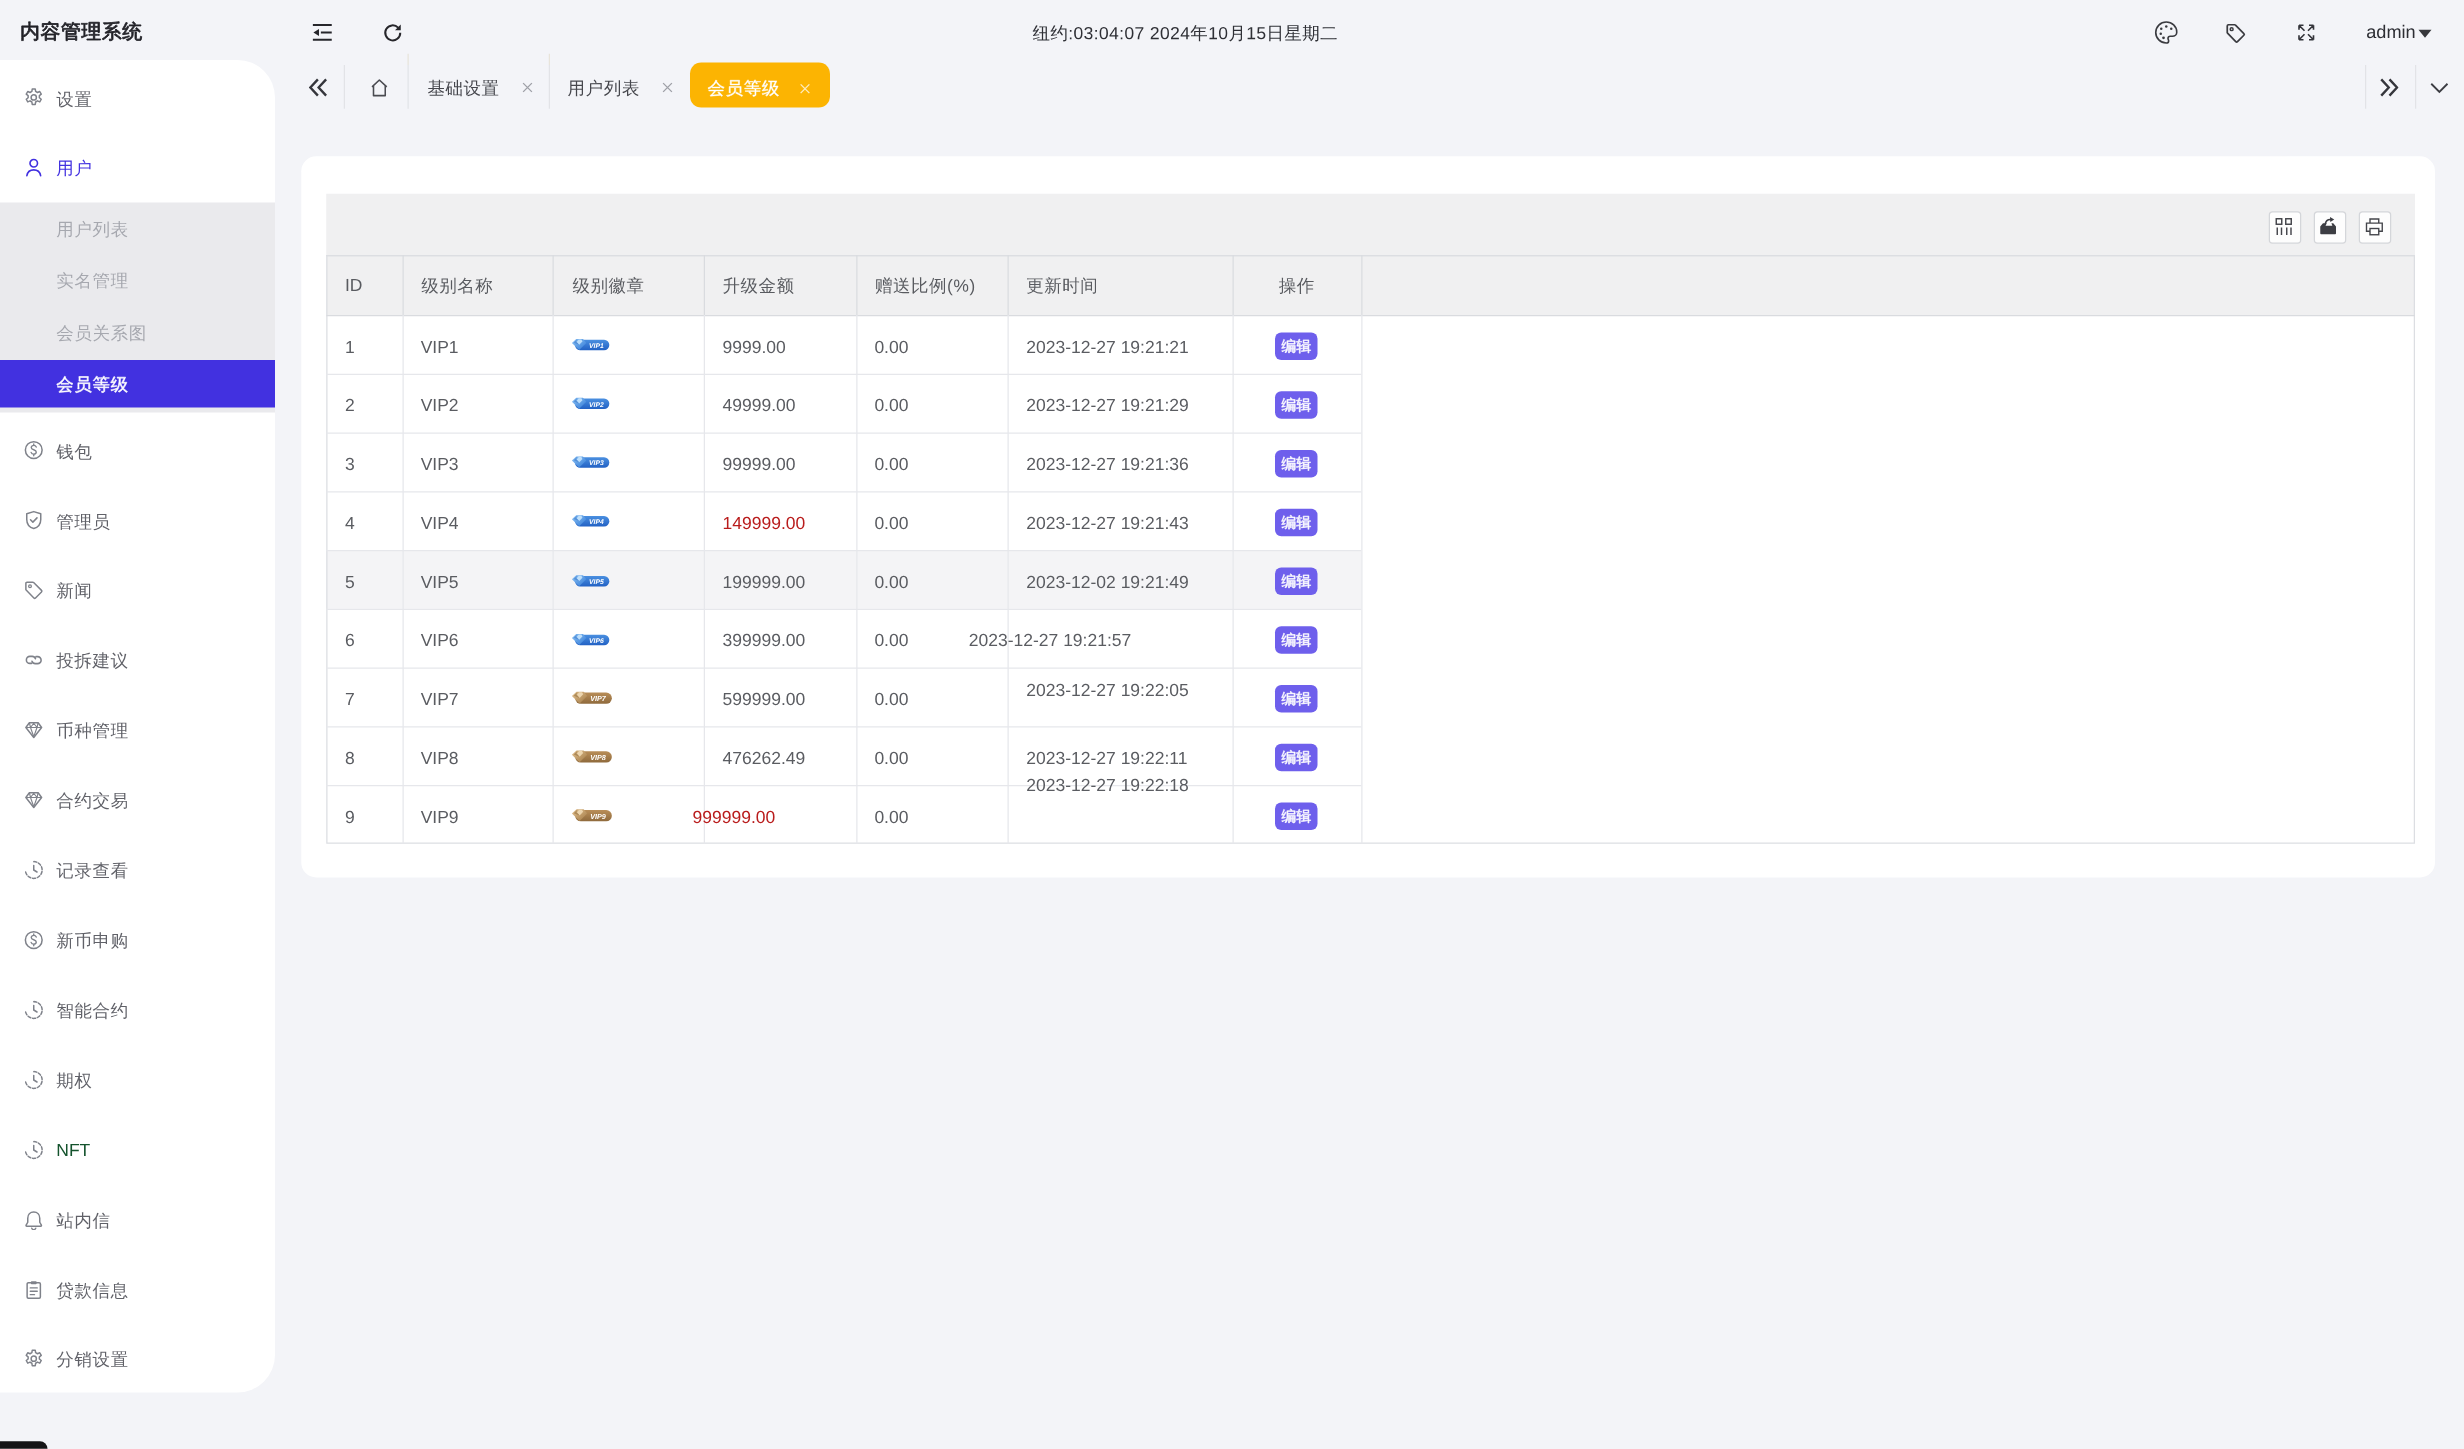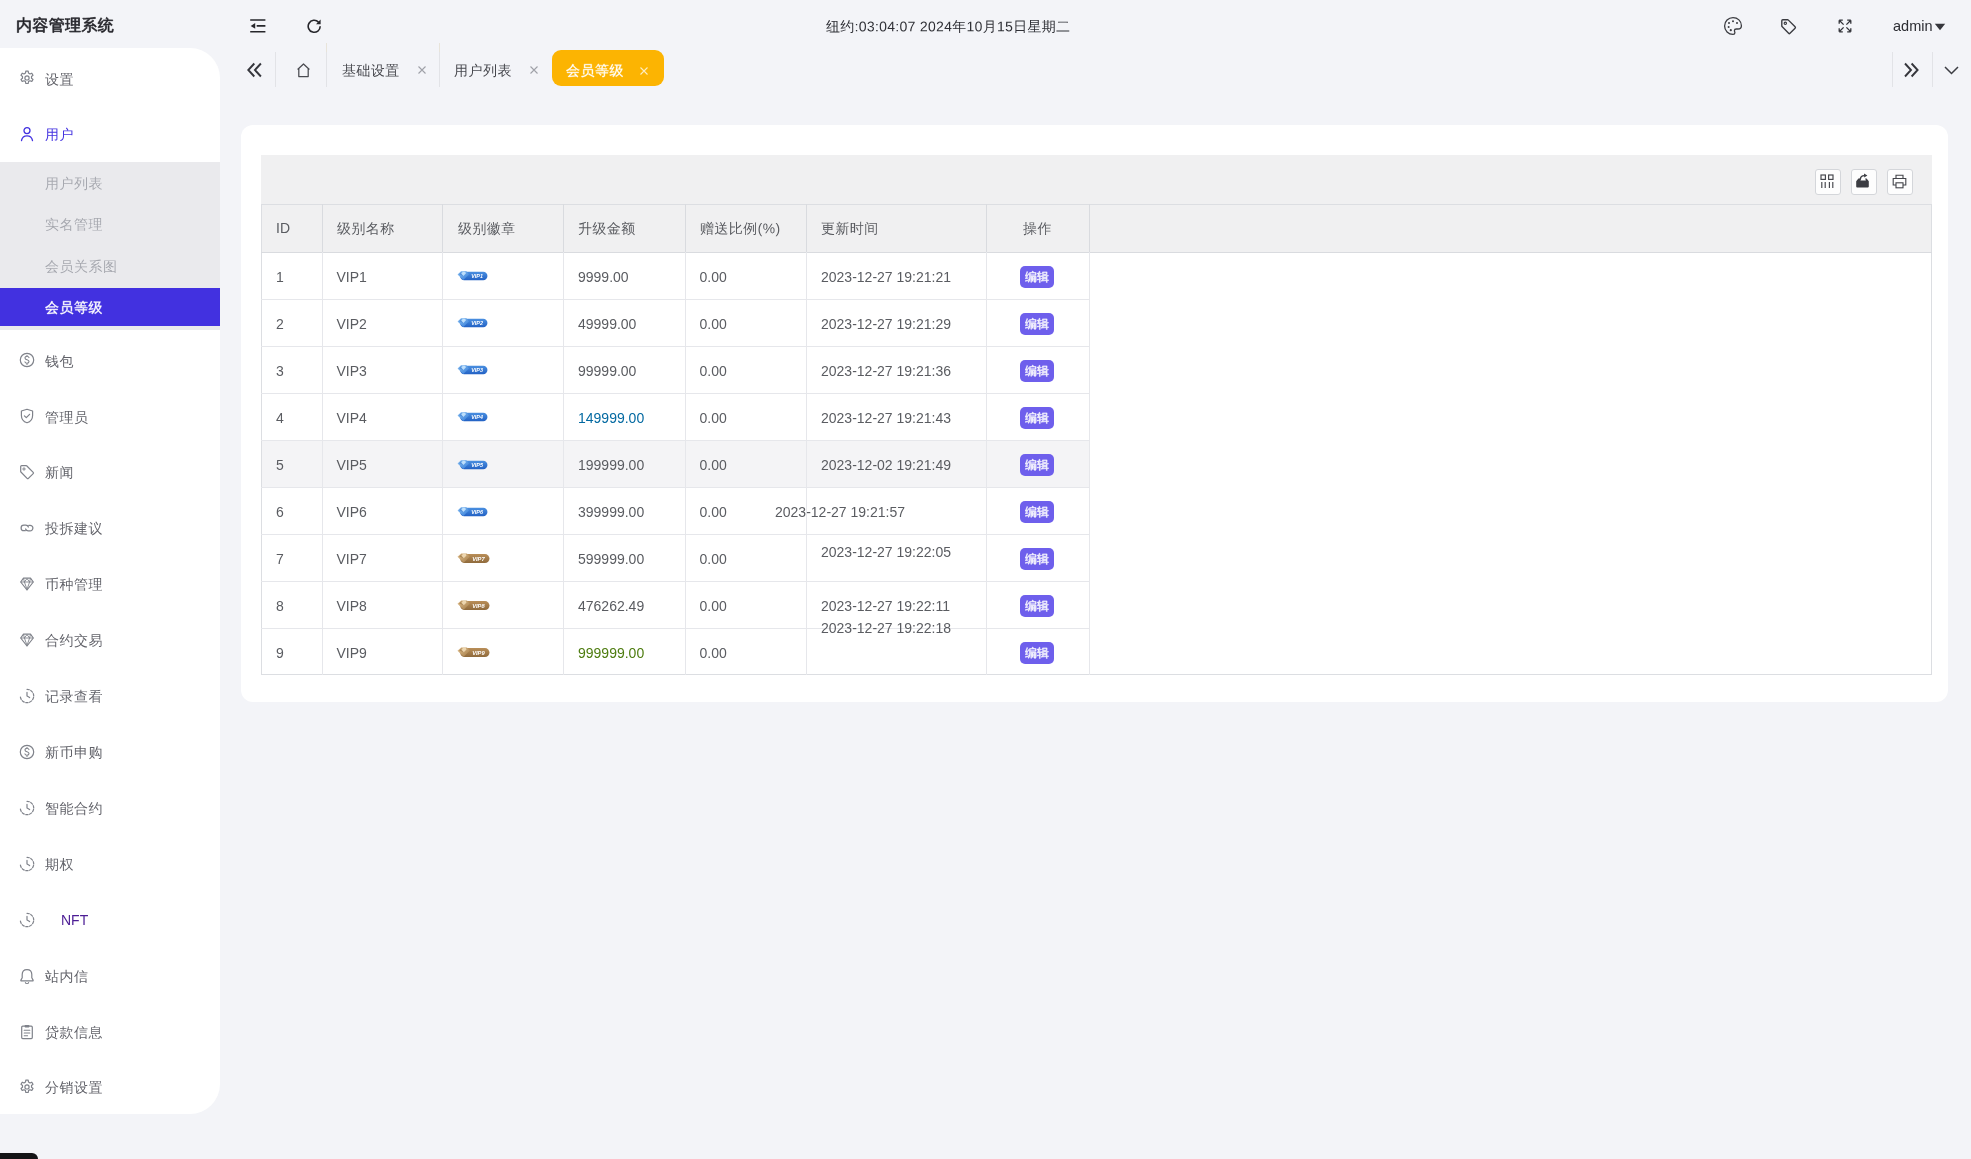--- a/index.html
+++ b/index.html
@@ -158,21 +158,21 @@
     <path d="M8 1.3a6.7 6.7 0 11-6.6 7.8" fill="none" stroke="#7f828a" stroke-width="1.2" stroke-linecap="round" stroke-dasharray="2.4 1.5"></path>
     <path d="M8 4.4V8l2.6 1.6" fill="none" stroke="#7f828a" stroke-width="1.2" stroke-linecap="round"></path>
   </svg>
 <svg class="t" style="left:45.0px;top:854.0px" width="30" height="20">
     <use href="#m_期权" fill="#606168"></use>
   </svg>
 <svg class="t" style="left:19px;top:912px" width="16" height="16" viewBox="0 0 16 16">
     <path d="M8 1.3a6.7 6.7 0 11-6.6 7.8" fill="none" stroke="#7f828a" stroke-width="1.2" stroke-linecap="round" stroke-dasharray="2.4 1.5"></path>
     <path d="M8 4.4V8l2.6 1.6" fill="none" stroke="#7f828a" stroke-width="1.2" stroke-linecap="round"></path>
   </svg>
-<div class="t lat" style="left:61px;top:910px;width:80px;height:20px;line-height:20px;color:#4c1d95">NFT</div>
+<div class="t lat" style="left:45px;top:910px;width:80px;height:20px;line-height:20px;color:#14532d">NFT</div>
 <svg class="t" style="left:19px;top:968px" width="16" height="16" viewBox="0 0 16 16">
     <path d="M8 1.6c2.9 0 4.8 2.1 4.8 5v3.2l1.3 2.3c.2.4 0 .8-.5.8H2.4c-.5 0-.7-.4-.5-.8l1.3-2.3V6.6c0-2.9 1.9-5 4.8-5z" fill="none" stroke="#7f828a" stroke-width="1.2" stroke-linejoin="round"></path>
     <path d="M6.4 14.6c.3.7.9 1.1 1.6 1.1s1.3-.4 1.6-1.1" fill="none" stroke="#7f828a" stroke-width="1.1" stroke-linecap="round"></path>
   </svg>
 <svg class="t" style="left:45.0px;top:966.0px" width="44" height="20">
     <use href="#m_站内信" fill="#606168"></use>
   </svg>
 <svg class="t" style="left:19px;top:1024px" width="16" height="16" viewBox="0 0 16 16">
     <rect x="2.7" y="2.2" width="10.6" height="12.4" rx="1" fill="none" stroke="#7f828a" stroke-width="1.2"></rect>
     <rect x="5.7" y="1" width="4.6" height="2.4" rx="0.6" fill="#7f828a"></rect>
@@ -382,21 +382,21 @@
 <div class="t" style="left:1020px;top:359.6px;width:34px;height:22px;background:#6e5fec;border-radius:5px"></div>
 <svg class="t" style="left:1025.0px;top:362.1px" width="25" height="17">
     <use href="#btn_编辑" fill="#fff" stroke="#fff" stroke-width="0.5"></use>
   </svg>
 <div class="t lat" style="left:276px;top:407.7px;height:20px;line-height:20px;color:#5a5c61">4</div>
 <div class="t lat" style="left:336.5px;top:407.7px;height:20px;line-height:20px;color:#5a5c61">VIP4</div>
 <svg class="t" style="left:457px;top:411.4px" width="31" height="12.5" viewBox="0 0 63 25.5">
     <use href="#bdg_b"></use>
     <text x="29" y="17" font-family="Liberation Sans" font-size="11" font-style="italic" font-weight="bold" fill="#fff">VIP4</text>
   </svg>
-<div class="t lat" style="left:578px;top:407.7px;height:20px;line-height:20px;color:#0369a1">149999.00</div>
+<div class="t lat" style="left:578px;top:407.7px;height:20px;line-height:20px;color:#b91c1c">149999.00</div>
 <div class="t lat" style="left:699.5px;top:407.7px;height:20px;line-height:20px;color:#5a5c61">0.00</div>
 <div class="t lat" style="left:821px;top:407.7px;height:20px;line-height:20px;color:#5a5c61">2023-12-27 19:21:43</div>
 <div class="t" style="left:1020px;top:406.7px;width:34px;height:22px;background:#6e5fec;border-radius:5px"></div>
 <svg class="t" style="left:1025.0px;top:409.2px" width="25" height="17">
     <use href="#btn_编辑" fill="#fff" stroke="#fff" stroke-width="0.5"></use>
   </svg>
 <div class="t lat" style="left:276px;top:454.7px;height:20px;line-height:20px;color:#5a5c61">5</div>
 <div class="t lat" style="left:336.5px;top:454.7px;height:20px;line-height:20px;color:#5a5c61">VIP5</div>
 <svg class="t" style="left:457px;top:458.5px" width="31" height="12.5" viewBox="0 0 63 25.5">
     <use href="#bdg_b"></use>
@@ -447,19 +447,19 @@
 <div class="t" style="left:1020px;top:594.9px;width:34px;height:22px;background:#6e5fec;border-radius:5px"></div>
 <svg class="t" style="left:1025.0px;top:597.4px" width="25" height="17">
     <use href="#btn_编辑" fill="#fff" stroke="#fff" stroke-width="0.5"></use>
   </svg>
 <div class="t lat" style="left:276px;top:642.9px;height:20px;line-height:20px;color:#5a5c61">9</div>
 <div class="t lat" style="left:336.5px;top:642.9px;height:20px;line-height:20px;color:#5a5c61">VIP9</div>
 <svg class="t" style="left:457px;top:646.2px" width="33" height="13.5" viewBox="0 0 63 25.5">
     <use href="#bdg_g"></use>
     <text x="29" y="17" font-family="Liberation Sans" font-size="11" font-style="italic" font-weight="bold" fill="#fff">VIP9</text>
   </svg>
-<div class="t lat" style="left:578px;top:642.9px;height:20px;line-height:20px;color:#4d7c0f">999999.00</div>
+<div class="t lat" style="left:554px;top:642.9px;height:20px;line-height:20px;color:#b91c1c">999999.00</div>
 <div class="t lat" style="left:699.5px;top:642.9px;height:20px;line-height:20px;color:#5a5c61">0.00</div>
 <div class="t lat" style="left:821px;top:618px;height:20px;line-height:20px;color:#5a5c61">2023-12-27 19:22:18</div>
 <div class="t" style="left:1020px;top:641.9px;width:34px;height:22px;background:#6e5fec;border-radius:5px"></div>
 <svg class="t" style="left:1025.0px;top:644.4px" width="25" height="17">
     <use href="#btn_编辑" fill="#fff" stroke="#fff" stroke-width="0.5"></use>
   </svg>
 <div class="t" style="left:0;top:1153px;width:38px;height:6px;background:#141416;border-top-right-radius:15px"></div>
 </body></html>

